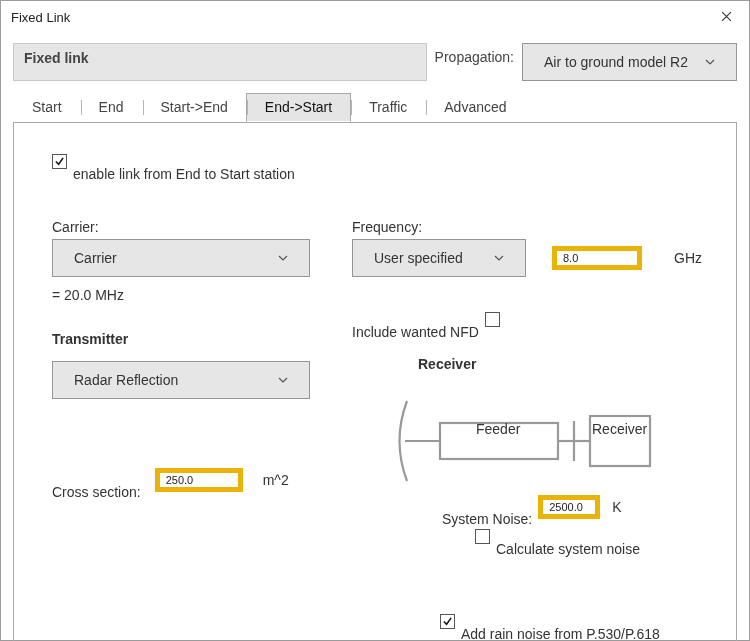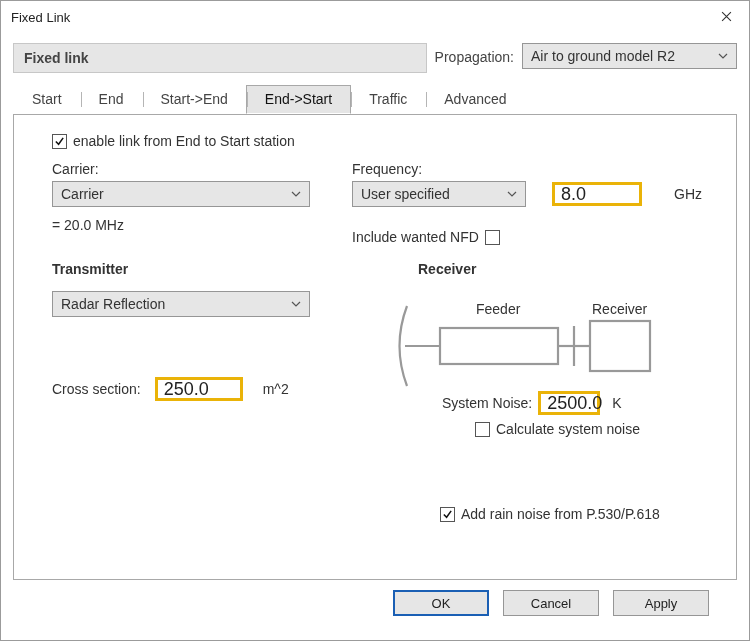--- a/index.html
+++ b/index.html
@@ -61,26 +61,26 @@
     font-size: 14px;
   }
   .prop-label {
     padding: 6px 8px;
     font-size: 14px;
     color: #444;
   }
   .select {
     border: 1px solid #969696;
     background: #e6e6e6;
-    height: 26px;
+    height: 38px;
     box-sizing: border-box;
     display: flex;
     align-items: center;
     justify-content: space-between;
-    padding: 0 8px;
+    padding: 0 21px;
     font-size: 14px;
     color: #333;
     min-width: 0;
   }
   .select.small { width: 215px; }
   .select.carrier { width: 258px; }
   .select.freq { width: 174px; }
   .select.tx { width: 258px; }
   .select .chev { margin-left: 6px; flex: 0 0 auto; }
   .chev svg { width:10px; height:6px; display:block; }
@@ -137,29 +137,29 @@
   .checkbox.checked svg { display:block; }
   .checkbox:not(.checked) svg { display:none; }
   .checkbox svg { width:11px; height:11px; }
   .row { display:flex; align-items:center; gap:6px; }
   .cols {
     display:flex;
     margin-top: 12px;
   }
   .colL { width: 300px; }
   .colR { flex:1 1 auto; }
-  .label { font-size:14px; color:#333; }
+  .label { font-size:14px; color:#333;margin-top:25px; }
   .label.bold { font-weight:600; color:#333; }
   .textinput {
-    border: 3px solid #eab308;
+    border: 5px solid #eab308;
     height: 24px;
     box-sizing: border-box;
     background:#fff;
     padding: 0 6px;
-    font-size:18px;
+    font-size:11px;
     display:inline-flex;
     align-items:center;
     min-width:0;
   }
   .btnrow {
     display:flex;
     justify-content:flex-end;
     gap:14px;
     padding: 10px 28px 12px 12px;
   }

